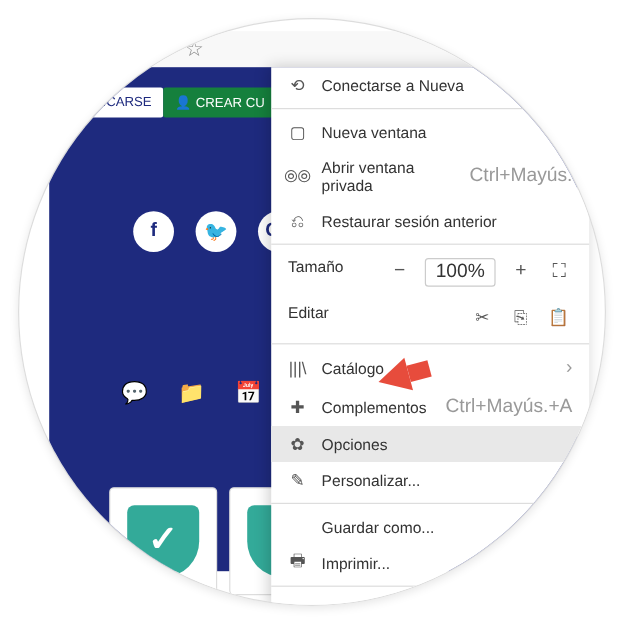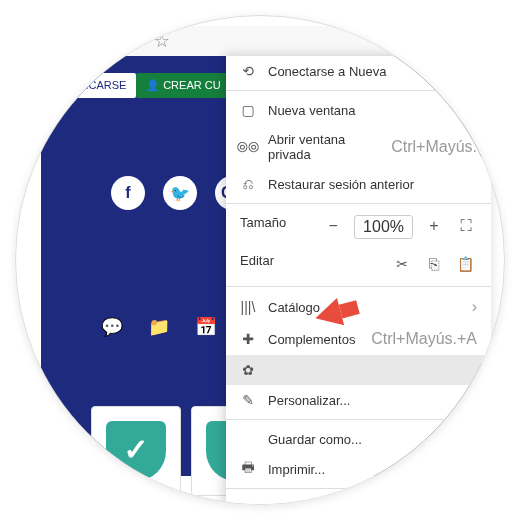--- a/index.html
+++ b/index.html
@@ -120,20 +120,21 @@
     <span class="lbl">Catálogo</span>
     <span class="sc">›</span>
   </div>
   <div class="mi">
     <span class="ic">✚</span>
     <span class="lbl">Complementos</span>
     <span class="sc">Ctrl+Mayús.+A</span>
   </div>
   <div class="mi highlight">
     <span class="ic">✿</span>
+    <span class="lbl">Opciones</span>
   </div>
   <div class="mi">
     <span class="ic">✎</span>
     <span class="lbl">Personalizar...</span>
   </div>
   <div class="sep"></div>
   <div class="mi">
     <span class="ic"></span>
     <span class="lbl">Guardar como...</span>
   </div>

